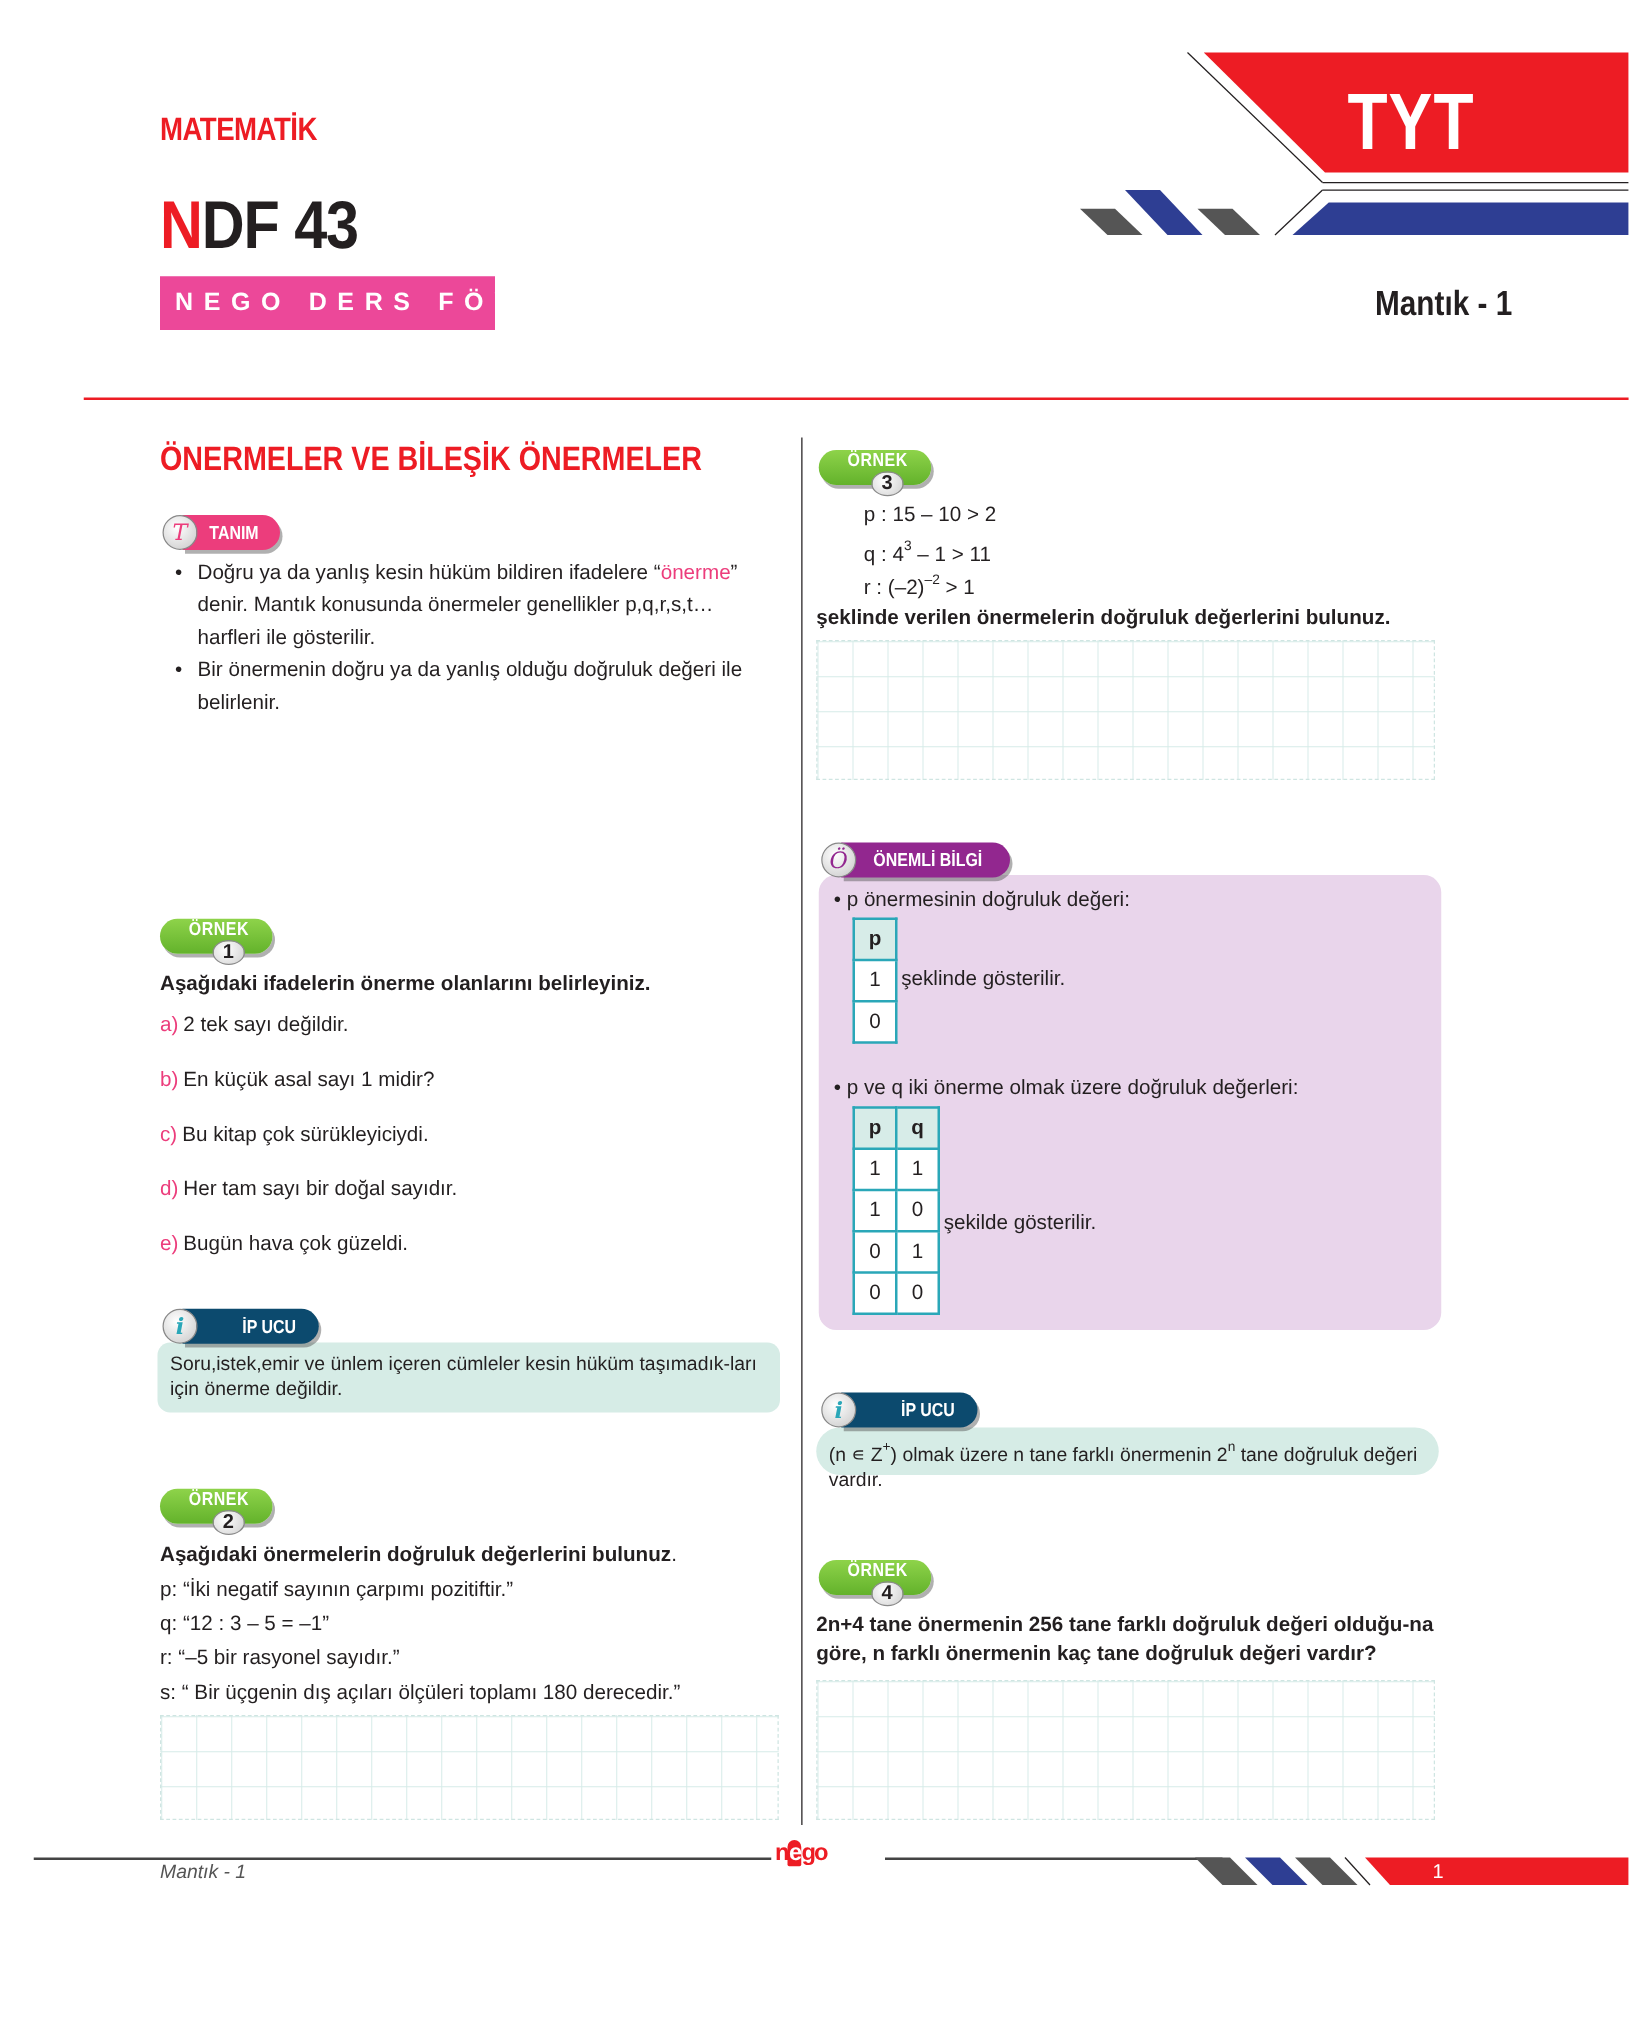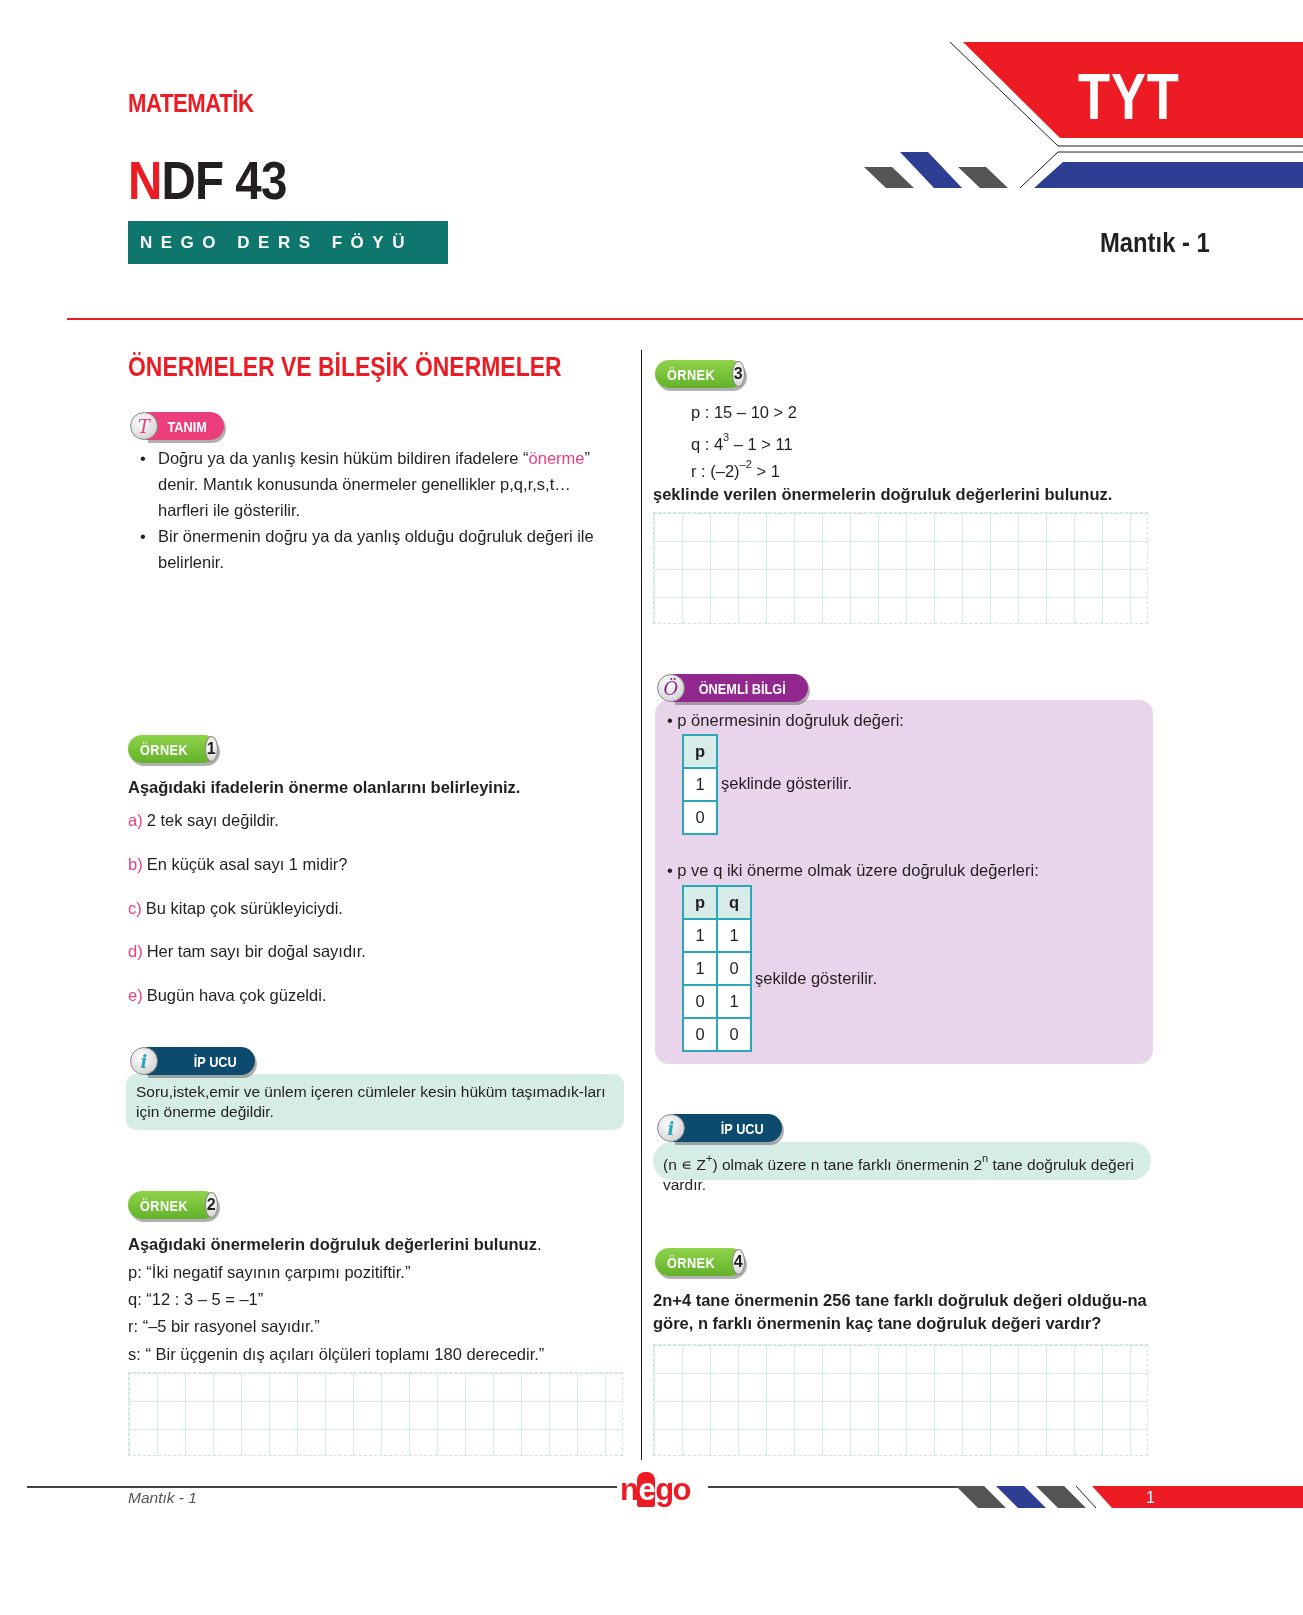--- a/index.html
+++ b/index.html
@@ -5,36 +5,36 @@
   * { box-sizing: border-box; margin: 0; padding: 0; }
   html, body { width: 1303px; height: 1615px; background: #ffffff; overflow: hidden; }
   body { position: relative; font-family: "Liberation Sans", sans-serif; color: #231f20; }
 
   .abs { position: absolute; }
 
   
   .subject { left: 128px; top: 88px; font-size: 26px; font-weight: bold; color: #ed1c24; letter-spacing: -0.5px; transform: scaleX(0.85); transform-origin: left; }
   .ndf { left: 128px; top: 150px; font-size: 54px; font-weight: bold; color: #231f20; letter-spacing: -1px; transform: scaleX(0.88); transform-origin: left; line-height: 60px; }
   .ndf .n { color: #ed1c24; }
-  .nego-band { left: 128px; top: 221px; width: 320px; height: 43px; background: #0f766e; color: #fff; font-size: 17px; font-weight: bold; letter-spacing: 8.5px; line-height: 43px; padding-left: 12px; white-space: nowrap; }
+  .nego-band { left: 128px; top: 221px; width: 268px; height: 43px; background: #ec4899; color: #fff; font-size: 20px; font-weight: bold; letter-spacing: 8.5px; line-height: 43px; padding-left: 12px; white-space: nowrap; }
   .topic { left: 1100px; top: 227px; font-size: 28px; font-weight: bold; transform: scaleX(0.85); transform-origin: left; }
   .red-rule { left: 67px; top: 318px; width: 1236px; height: 2px; background: #ed1c24; }
 
   .tyt-svg { left: 820px; top: 30px; }
   .tyt-text { left: 1078px; top: 60px; font-size: 64px; font-weight: bold; color: #fff; transform: scaleX(0.82); transform-origin: left; letter-spacing: 1px; }
 
   
   .col-divider { left: 641px; top: 350px; width: 1px; height: 1110px; background: #231f20; }
 
   .section-title { left: 128px; top: 352px; font-size: 27px; font-weight: bold; color: #ed1c24; transform: scaleX(0.85); transform-origin: left; white-space: nowrap; }
 
   
   .pill { height: 28px; border-radius: 14px; display: flex; align-items: center; color: #fff; font-weight: bold; font-size: 15px; letter-spacing: 0.5px; box-shadow: 2px 3px 0 rgba(80,80,80,0.45); }
   .pill .pill-label { transform: scaleX(0.85); transform-origin: left; white-space: nowrap; }
-  .pill-green { background: linear-gradient(#8ed34a, #63b22b); padding-left: 12px; }
+  .pill-green { background: linear-gradient(#8ed34a, #63b22b); padding-left: 12px; flex-direction: column; }
   .pill-num { width: 26px; height: 26px; border-radius: 50%; background: radial-gradient(circle at 40% 35%, #ffffff, #cfcfcf); color: #231f20; font-size: 16px; font-weight: bold; display: flex; align-items: center; justify-content: center; margin-left: 8px; border: 1px solid #8a8a8a; }
   .pill-icon-badge { display: flex; align-items: center; }
   .pill-circle { width: 28px; height: 28px; border-radius: 50%; background: radial-gradient(circle at 40% 35%, #ffffff, #c8c8c8); border: 1px solid #888; display: flex; align-items: center; justify-content: center; font-family: "DejaVu Serif", serif; font-style: italic; font-size: 18px; position: relative; z-index: 2; }
   .pill-tail { height: 28px; border-radius: 0 14px 14px 0; margin-left: -12px; padding: 0 14px 0 18px; display: flex; align-items: center; color: #fff; font-weight: bold; font-size: 15px; box-shadow: 2px 3px 0 rgba(80,80,80,0.45); }
   .pink { background: #ec3d7c; }
   .purple { background: #92278f; }
   .teal { background: #0c4a6e; padding-left: 44px; }
 
   
   .txt { font-size: 16.5px; line-height: 26px; color: #231f20; }
@@ -61,21 +61,21 @@
   table.tt { border-collapse: collapse; }
   table.tt td { border: 2px solid #2aa7b8; width: 34px; height: 33px; text-align: center; font-size: 16.5px; background: #fff; }
   table.tt td.h { background: #d7ece8; font-weight: bold; }
 
   sup { font-size: 11px; position: relative; top: -2px; }
 
   
   .foot-line-l { left: 27px; top: 1486px; width: 590px; height: 2px; background: #444; }
   .foot-line-r { left: 708px; top: 1486px; width: 270px; height: 2px; background: #444; }
   .foot-topic { left: 128px; top: 1489px; font-size: 15.5px; font-style: italic; color: #555; }
-  .logo { left: 620px; top: 1472px; font-size: 31px; font-weight: bold; color: #ed1c24; letter-spacing: -1.5px; }
+  .logo { left: 620px; top: 1472px; font-size: 19px; font-weight: bold; color: #ed1c24; letter-spacing: -1.5px; }
   .logo .e { background: #ed1c24; color: #fff; border-radius: 8px 8px 2px 2px; padding: 0 1px; }
   .page-num { left: 1146px; top: 1489px; color: #fff; font-size: 16px; }
 </style>
 </head>
 <body>
 
 <div class="abs subject">MATEMATİK</div>
 <div class="abs ndf"><span class="n">N</span><span>DF 43</span></div>
 <div class="abs nego-band">NEGO DERS FÖYÜ</div>
 

